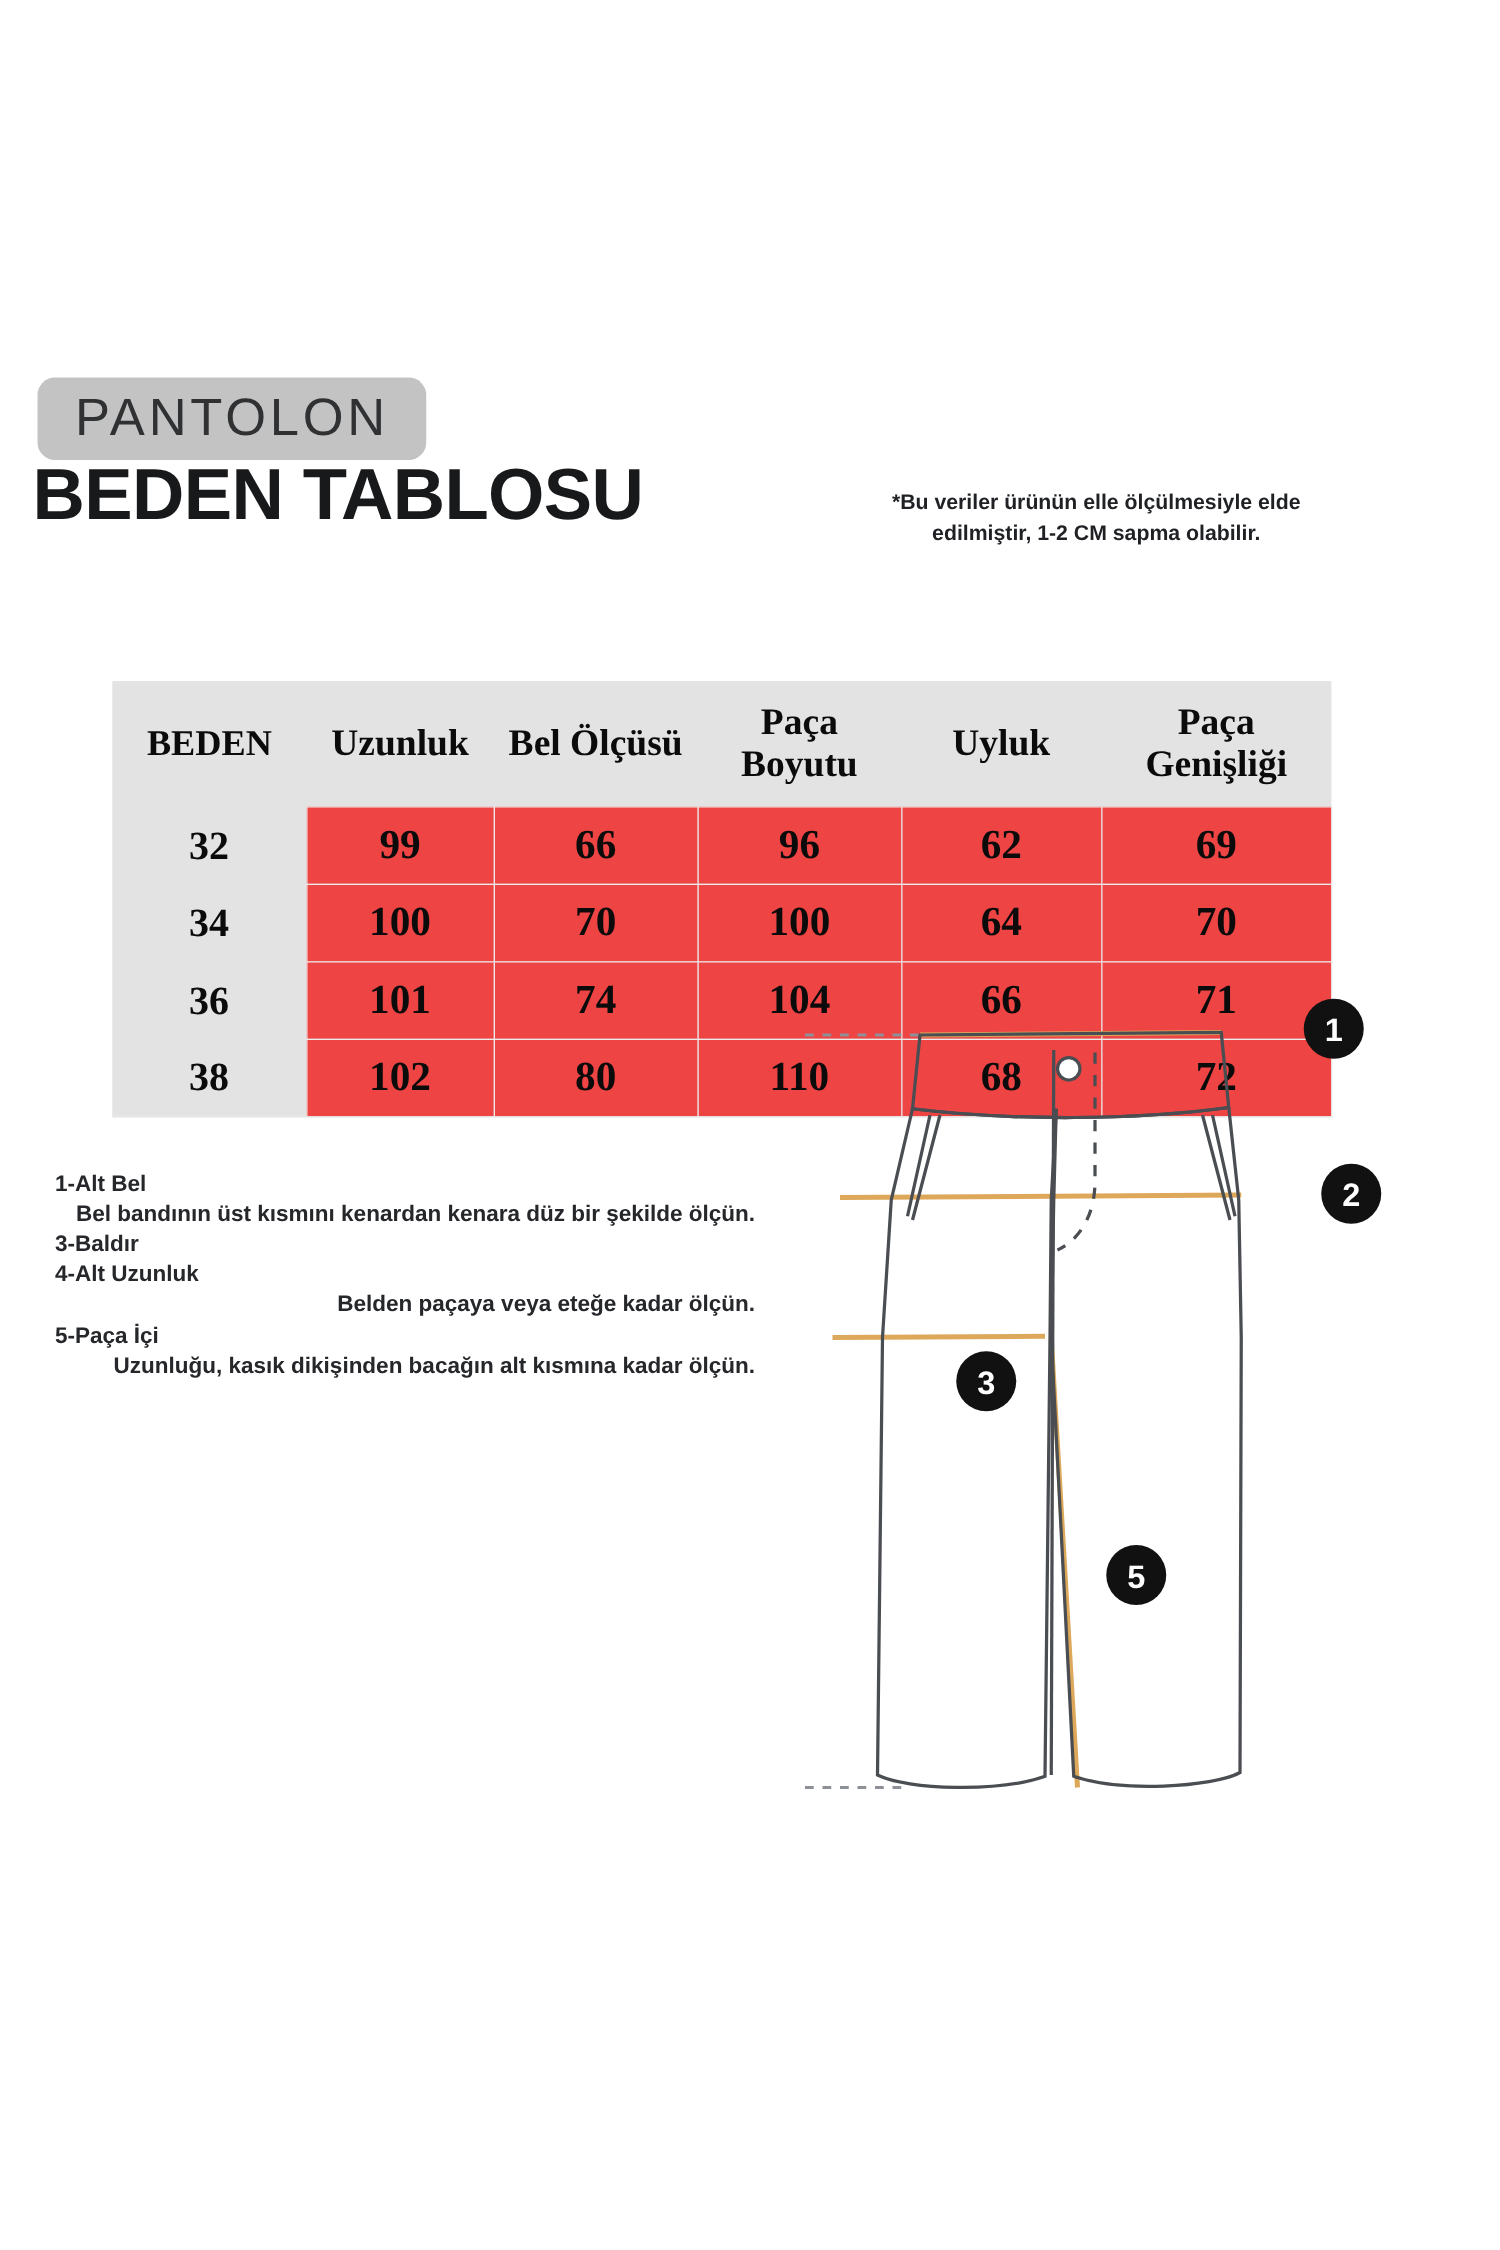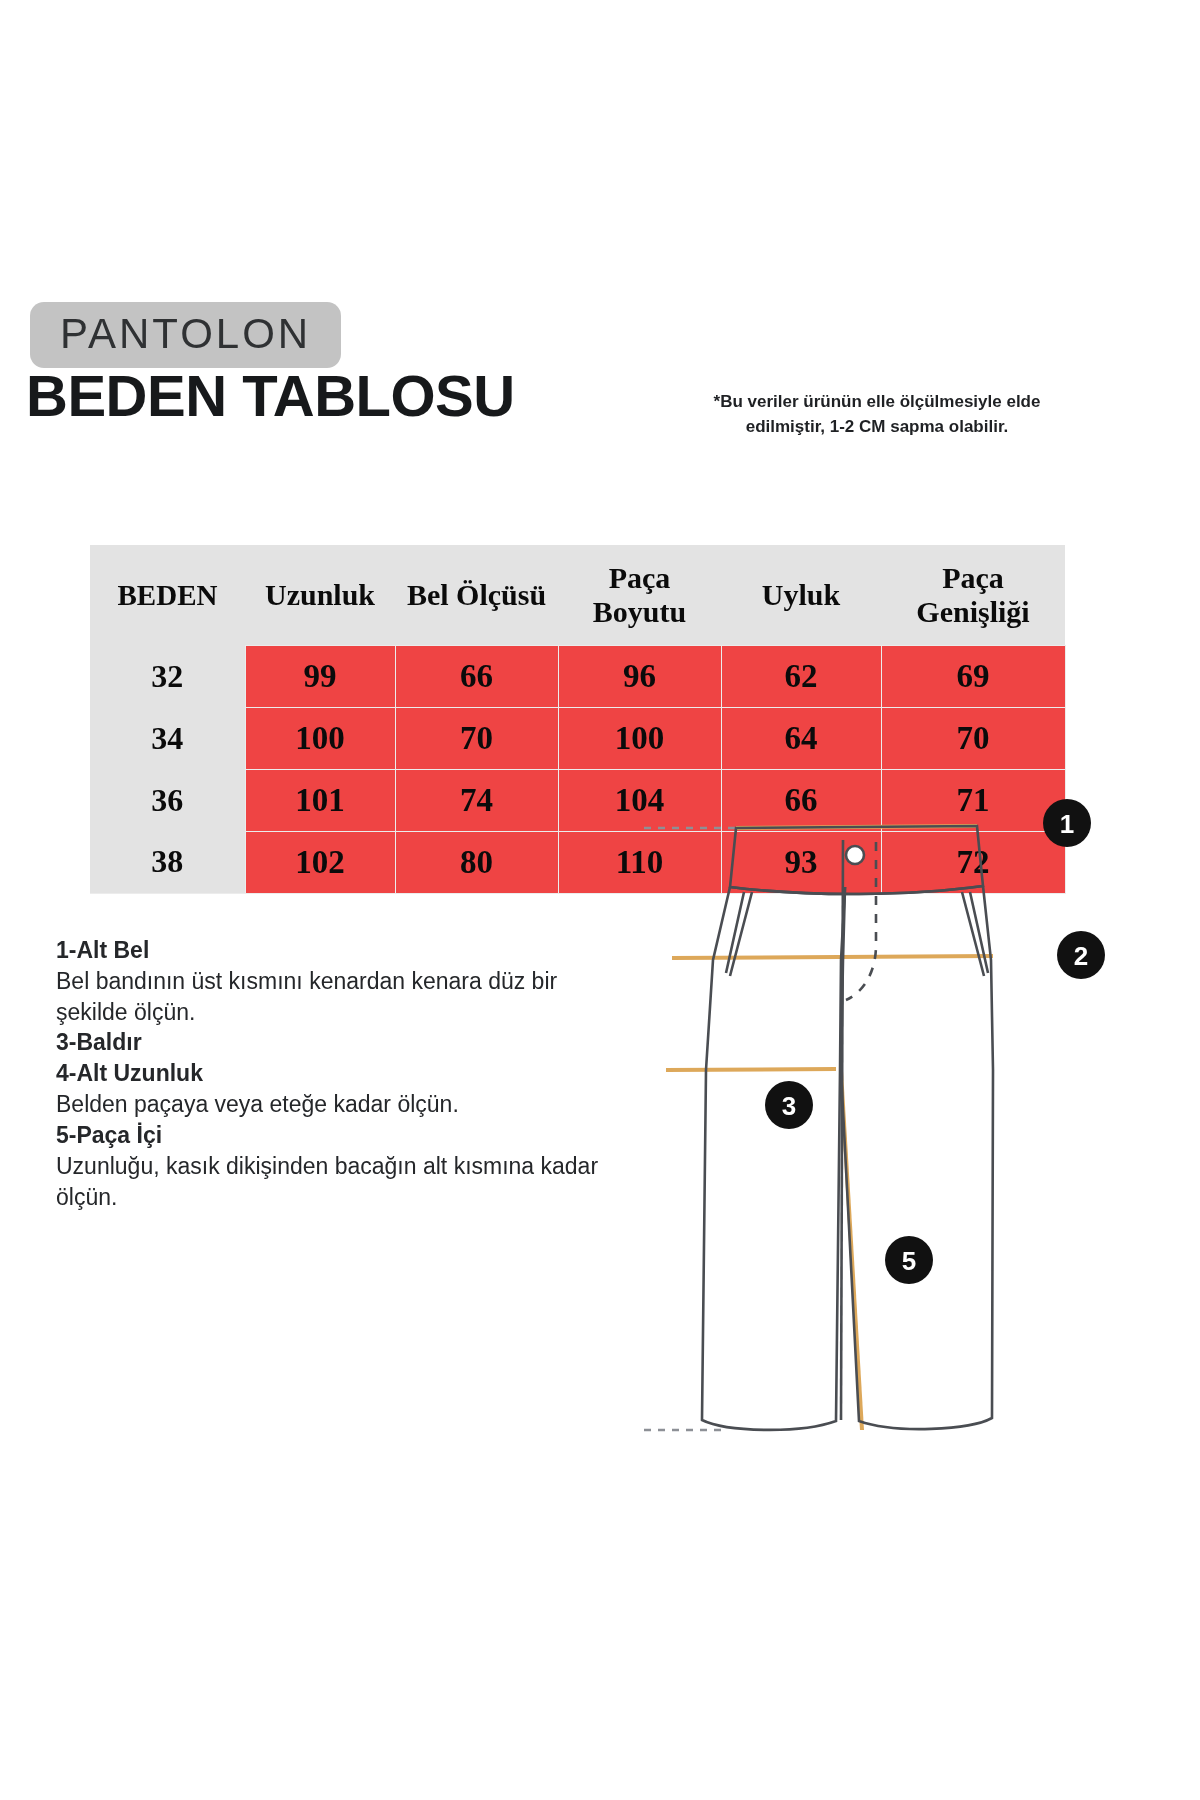--- a/index.html
+++ b/index.html
@@ -101,28 +101,28 @@
   col.c0 { width:155px; }
   col.c1 { width:150px; }
   col.c2 { width:163px; }
   col.c3 { width:163px; }
   col.c4 { width:160px; }
   col.c5 { width:184px; }
 
   
   .instructions {
     position:absolute;
-    left:56px; top:935px;
+    left:44px; top:935px;
     width:560px;
-    font-size:23px;
+    font-size:18px;
     line-height:1.34;
     color:#25272a;
   }
   .instructions .ttl { font-weight:bold; display:block; }
-  .instructions .bdy { display:block; font-weight:400; }
+  .instructions .bdy { display:block; font-weight:700;text-align:right; }
 
   
   .diagram {
     position:absolute;
     left:640px; top:780px;
     width:540px; height:740px;
   }
   .diagram svg { display:block; width:540px; height:740px; }
 </style>
 </head>
@@ -184,21 +184,21 @@
           <td>74</td>
           <td>104</td>
           <td>66</td>
           <td>71</td>
         </tr>
         <tr>
           <td class="size-col">38</td>
           <td>102</td>
           <td>80</td>
           <td>110</td>
-          <td>93</td>
+          <td>68</td>
           <td>72</td>
         </tr>
       </tbody>
     </table>
   </div>
 
   <div class="instructions">
     <div>
       <span class="ttl">1-Alt Bel</span>
       <span class="bdy">Bel bandının üst kısmını kenardan kenara düz bir şekilde ölçün.</span>

